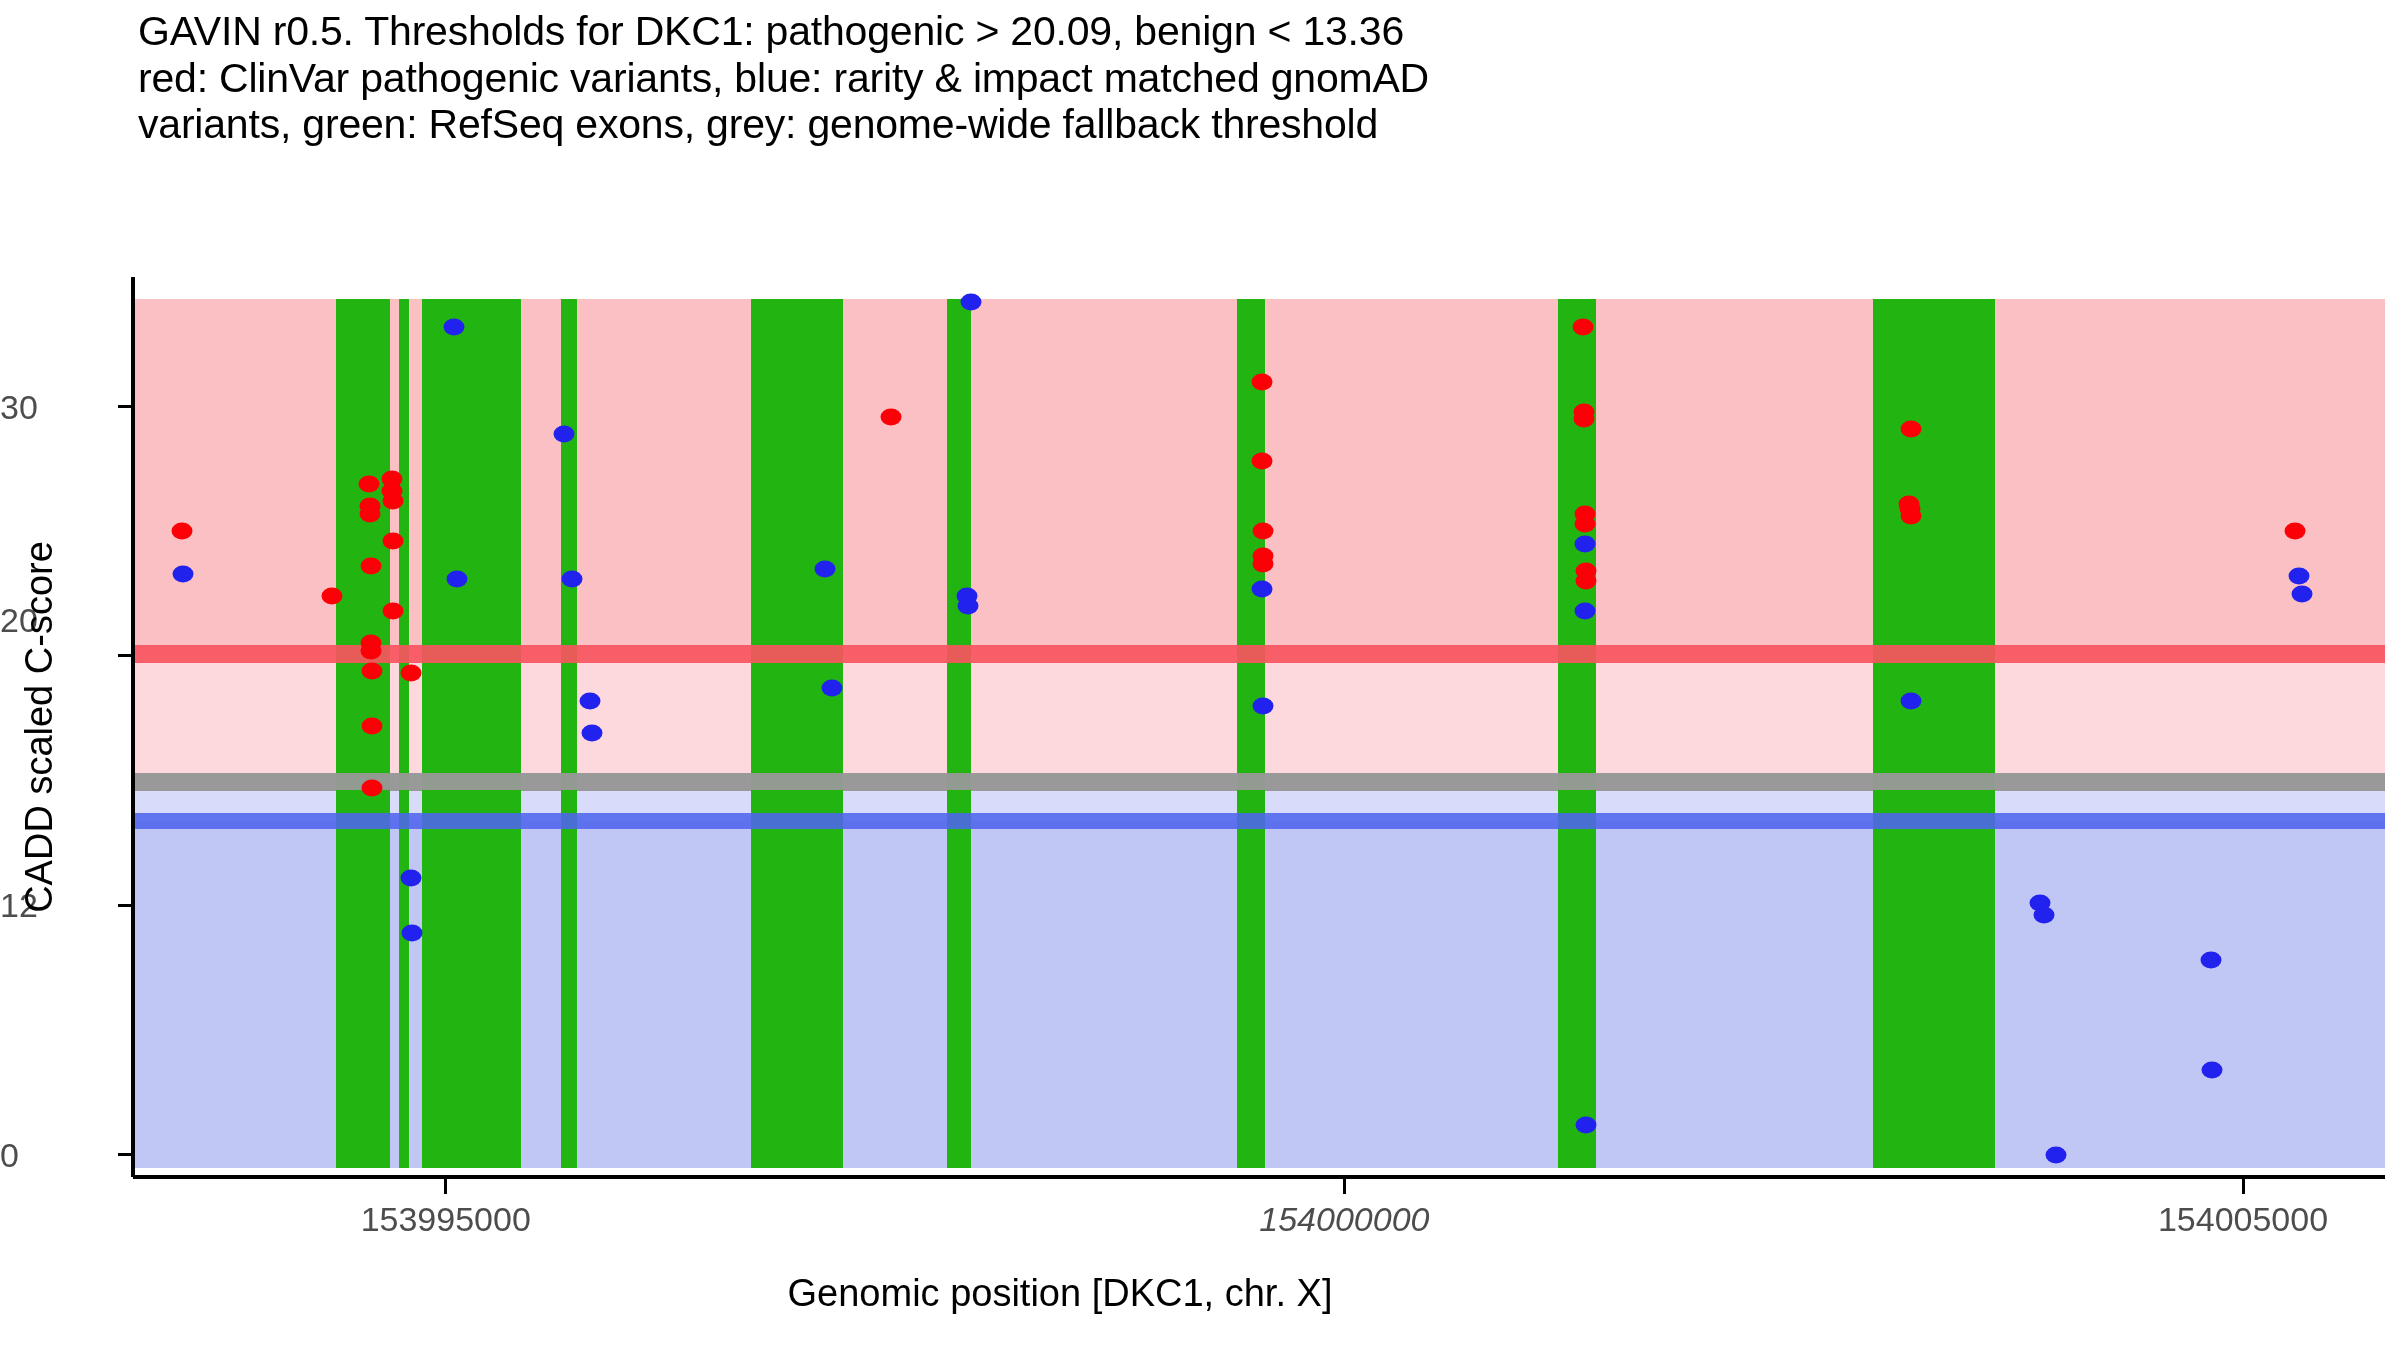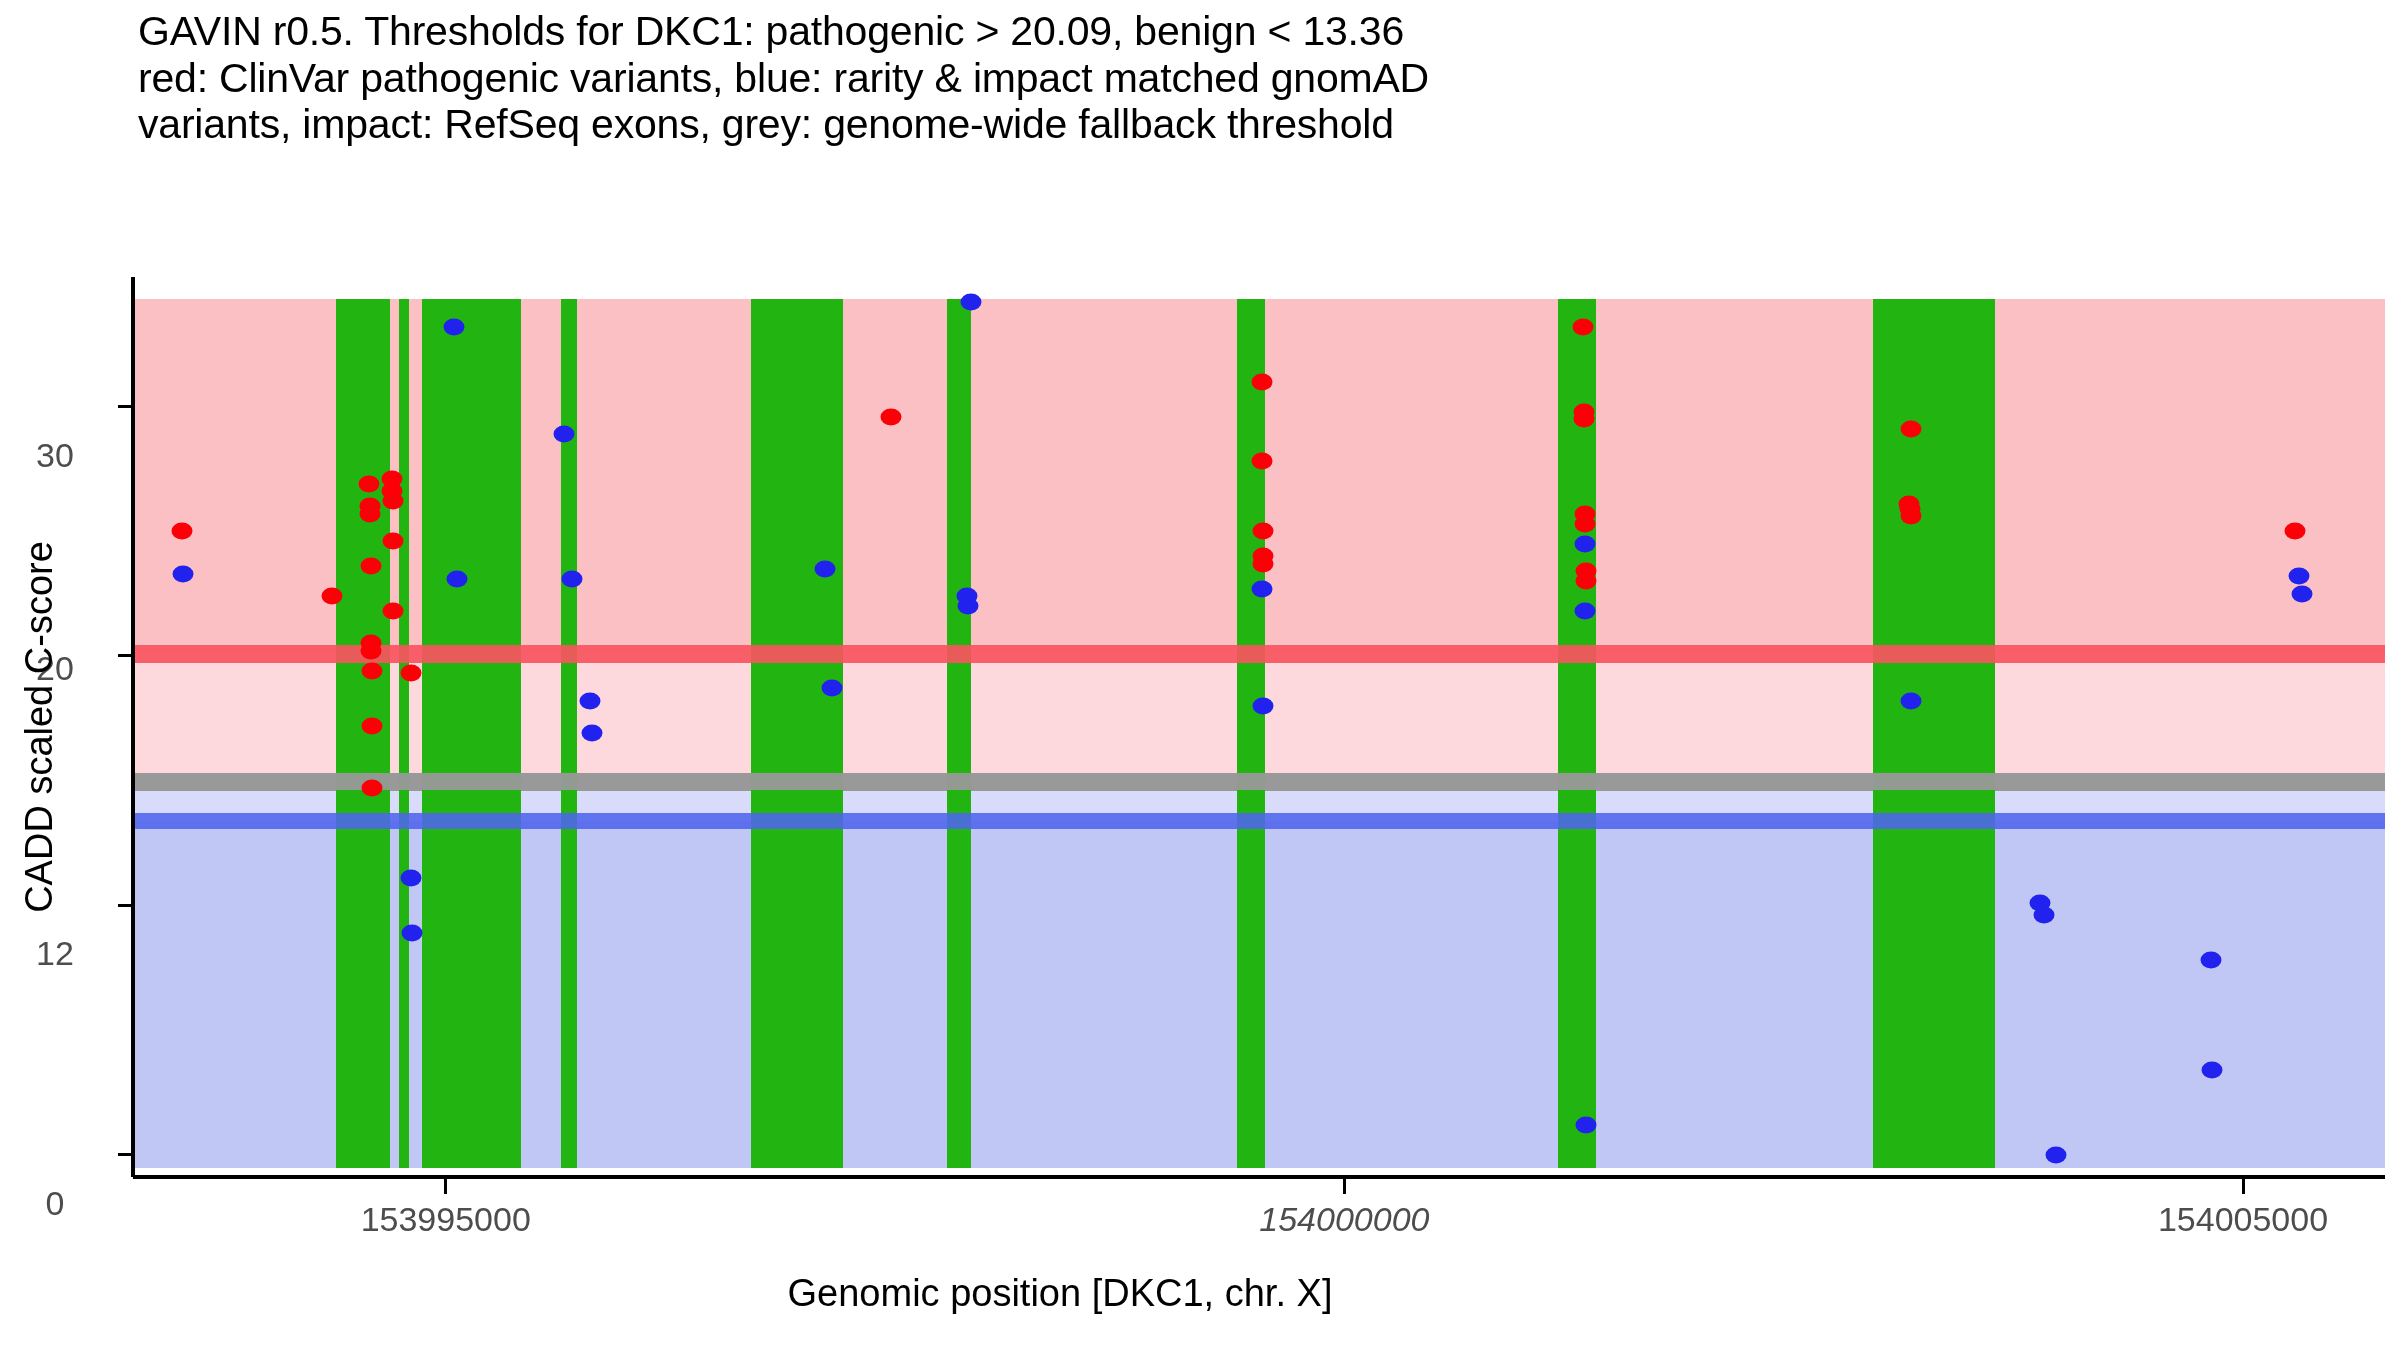--- a/index.html
+++ b/index.html
@@ -26,39 +26,39 @@
   
   .pt{position:absolute;width:21px;height:17px;border-radius:50%;transform:translate(-50%,-50%);}
   .pt.red{background:#fb0007;}
   .pt.blue{background:#2222ef;}
 
   
   #y-axis-line{position:absolute;left:131px;top:277px;width:4px;height:900px;background:#000;}
   #x-axis-line{position:absolute;left:133px;top:1175px;width:2252px;height:4px;background:#000;}
 
   .ytick{position:absolute;left:118px;width:15px;height:3px;background:#000;}
-  .ylab{position:absolute;text-align:center;font-size:34px;color:#4d4d4d;transform:translateY(-50%);width:110px;margin-top:48px;}
+  .ylab{position:absolute;text-align:left;font-size:34px;color:#4d4d4d;transform:translateY(-50%);width:110px;}
 
   .xtick{position:absolute;top:1179px;width:3px;height:15px;background:#000;}
   .xlab{position:absolute;top:1200px;font-size:34px;color:#4d4d4d;transform:translateX(-50%);white-space:nowrap;}
 
   #y-axis-title{position:absolute;left:-1px;top:727px;transform:translate(-50%,-50%) rotate(-90deg);transform-origin:center center;font-size:38px;color:#000;white-space:nowrap;}
   #y-axis-title-wrap{position:absolute;left:40px;top:0;height:1350px;width:1px;}
   #x-axis-title{position:absolute;left:0;top:1272px;width:2400px;text-align:center;font-size:38px;color:#000;}
   #x-axis-title span{position:relative;left:-140px;}
 </style>
 </head>
 <body>
 
 <div id="root">
 
   <div id="title-block">
     <div class="tline">GAVIN r0.5. Thresholds for DKC1: pathogenic &gt; 20.09, benign &lt; 13.36</div>
     <div class="tline">red: ClinVar pathogenic variants, blue: rarity &amp; impact matched gnomAD</div>
-    <div class="tline">variants, impact: RefSeq exons, grey: genome-wide fallback threshold</div>
+    <div class="tline">variants, green: RefSeq exons, grey: genome-wide fallback threshold</div>
   </div>
 
   <div id="panel">
     <div id="panel-clip">
       <div id="bands">
           <div class="band" style="top: 22.4377px; height: 354.266px; background: rgb(251, 192, 196);"></div>
           <div class="band" style="top: 376.704px; height: 119.418px; background: rgb(253, 217, 221);"></div>
           <div class="band" style="top: 496.122px; height: 17.4515px; background: rgb(153, 153, 153);"></div>
           <div class="band" style="top: 513.573px; height: 30.9141px; background: rgb(216, 220, 250);"></div>
           <div class="band" style="top: 544.488px; height: 346.787px; background: rgb(193, 199, 245);"></div>

